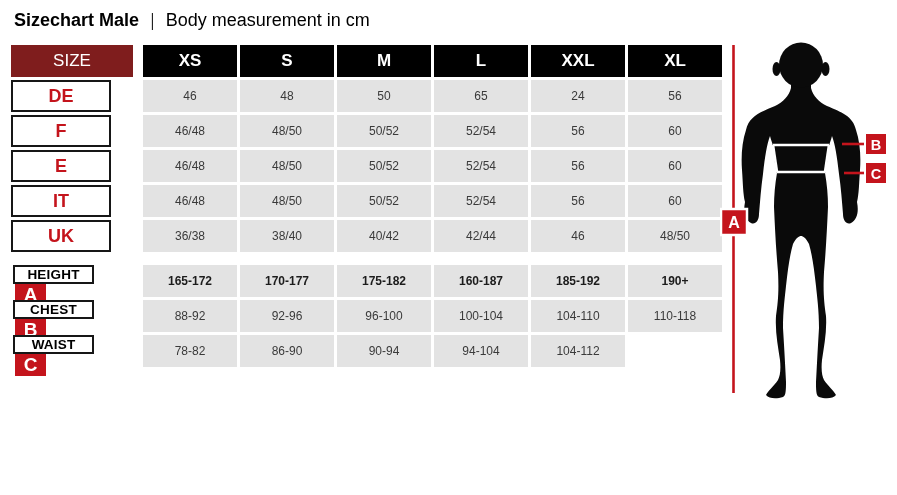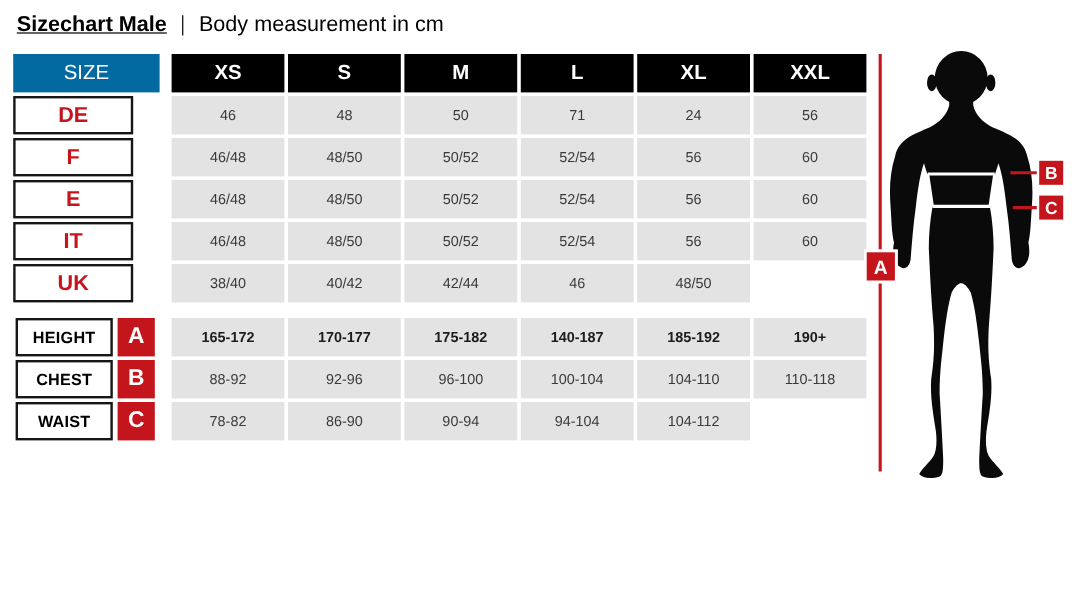--- a/index.html
+++ b/index.html
@@ -1,39 +1,39 @@
 <!DOCTYPE html>
 <html><head>
 <meta charset="utf-8">
 <style>
   html,body{margin:0;padding:0;background:#fff;}
   body{width:897px;height:495px;font-family:"Liberation Sans","DejaVu Sans",sans-serif;color:#000;}
   .page{position:relative;width:897px;height:495px;overflow:hidden;background:#fff;}
 
   .title{position:absolute;left:14px;top:9px;font-size:18px;line-height:22px;white-space:nowrap;}
-  .t-main{font-weight:bold;text-decoration:underline;}
+  .t-main{font-weight:bold;}
   .t-sep{display:inline-block;margin:0 11px;font-weight:400;transform:scaleX(.7);}
   .t-sub{font-weight:400;}
 
   .table{position:absolute;left:11px;top:45px;width:710px;}
   .trow{display:flex;height:32px;margin-bottom:3px;}
   .spacer{height:10px;}
 
   .lslot{width:129px;flex:0 0 129px;display:flex;align-items:stretch;}
   .dcell{width:94px;flex:0 0 94px;margin-left:3px;background:#e3e3e3;color:#3a3a3a;
          display:flex;align-items:center;justify-content:center;font-size:12px;}
   .dcell:first-of-type{margin-left:0;}
-  .hcell{background:#0369a1;color:#fff;font-size:17px;display:flex;align-items:center;justify-content:center;}
+  .hcell{background:#7f1d1d;color:#fff;font-size:17px;display:flex;align-items:center;justify-content:center;}
   .hcell.lslot{width:122px;flex:0 0 122px;margin-right:7px;}
   .hcell.dcell{background:#000;color:#fff;font-weight:bold;}
 
   .sizebox{box-sizing:border-box;width:100px;margin-right:23px;border:2px solid #161616;background:#fff;
            display:flex;align-items:center;justify-content:center;
            color:var(--red);font-weight:bold;font-size:18px;}
-  .mslot{align-items:stretch;}
+  .mslot{align-items:stretch;flex-direction:column;}
   .mbox{box-sizing:border-box;width:81px;margin-left:2px;border:2px solid #161616;background:#fff;
         display:flex;align-items:center;justify-content:center;
         color:#000;font-weight:bold;font-size:13.5px;letter-spacing:.2px;}
   .mbadge{width:31px;margin-left:4px;background:var(--red);color:#fff;font-weight:bold;font-size:19px;
           display:flex;align-items:center;justify-content:center;}
   .vb .dcell{font-weight:bold;color:#1c1c1c;}
 
   .footnote{position:absolute;left:14px;top:375px;font-size:12.5px;font-weight:bold;}
 
   .figure-svg{position:absolute;left:720px;top:0;width:177px;height:495px;}
@@ -49,32 +49,32 @@
   </div>
 
   <div class="table">
 
     <div class="trow">
       <div class="hcell lslot">SIZE</div>
       <div class="hcell dcell">XS</div>
       <div class="hcell dcell">S</div>
       <div class="hcell dcell">M</div>
       <div class="hcell dcell">L</div>
+      <div class="hcell dcell">XXL</div>
       <div class="hcell dcell">XL</div>
-      <div class="hcell dcell">XXL</div>
     </div>
 
     <div class="trow">
       <div class="lslot">
           <div class="sizebox">DE</div>
         </div>
       <div class="dcell">46</div>
       <div class="dcell">48</div>
       <div class="dcell">50</div>
-      <div class="dcell">71</div>
+      <div class="dcell">65</div>
       <div class="dcell">24</div>
       <div class="dcell">56</div>
     </div>
 
     <div class="trow">
       <div class="lslot">
           <div class="sizebox">F</div>
         </div>
       <div class="dcell">46/48</div>
       <div class="dcell">48/50</div>
@@ -105,38 +105,39 @@
       <div class="dcell">50/52</div>
       <div class="dcell">52/54</div>
       <div class="dcell">56</div>
       <div class="dcell">60</div>
     </div>
 
     <div class="trow">
       <div class="lslot">
           <div class="sizebox">UK</div>
         </div>
+      <div class="dcell">36/38</div>
       <div class="dcell">38/40</div>
       <div class="dcell">40/42</div>
       <div class="dcell">42/44</div>
       <div class="dcell">46</div>
       <div class="dcell">48/50</div>
     </div>
 
     <div class="spacer"></div>
 
     <div class="trow vb">
       <div class="lslot mslot">
         <div class="mbox">HEIGHT</div>
         <div class="mbadge">A</div>
       </div>
       <div class="dcell">165-172</div>
       <div class="dcell">170-177</div>
       <div class="dcell">175-182</div>
-      <div class="dcell">140-187</div>
+      <div class="dcell">160-187</div>
       <div class="dcell">185-192</div>
       <div class="dcell">190+</div>
     </div>
 
     <div class="trow">
       <div class="lslot mslot">
         <div class="mbox">CHEST</div>
         <div class="mbadge">B</div>
       </div>
       <div class="dcell">88-92</div>

